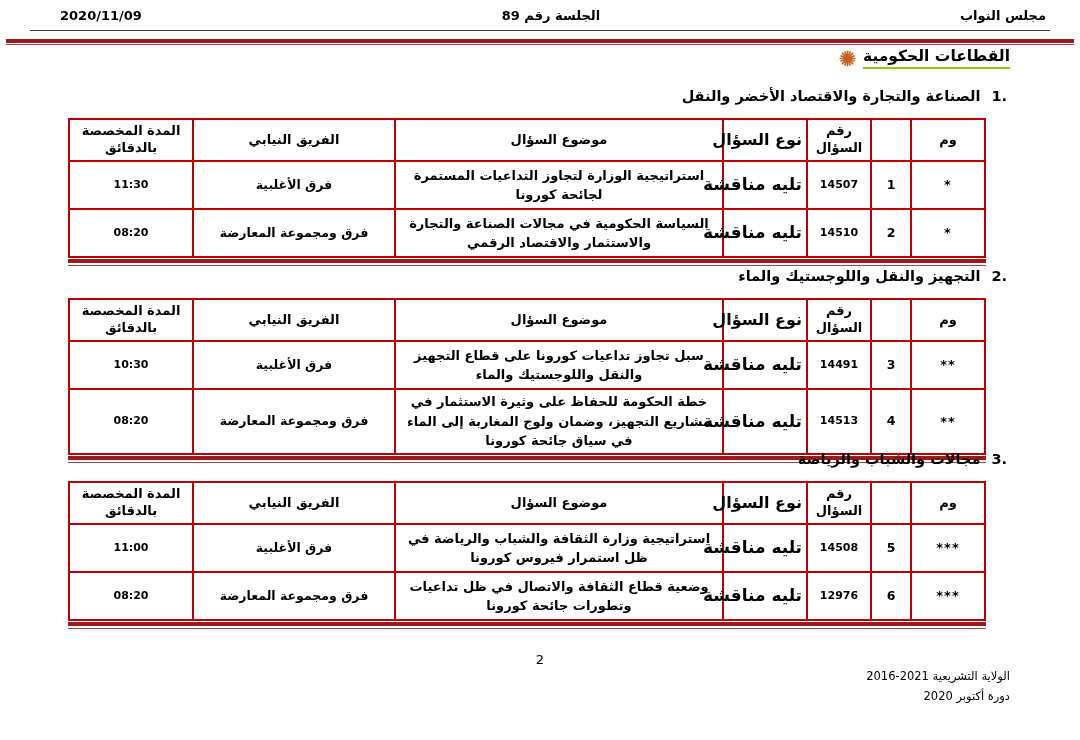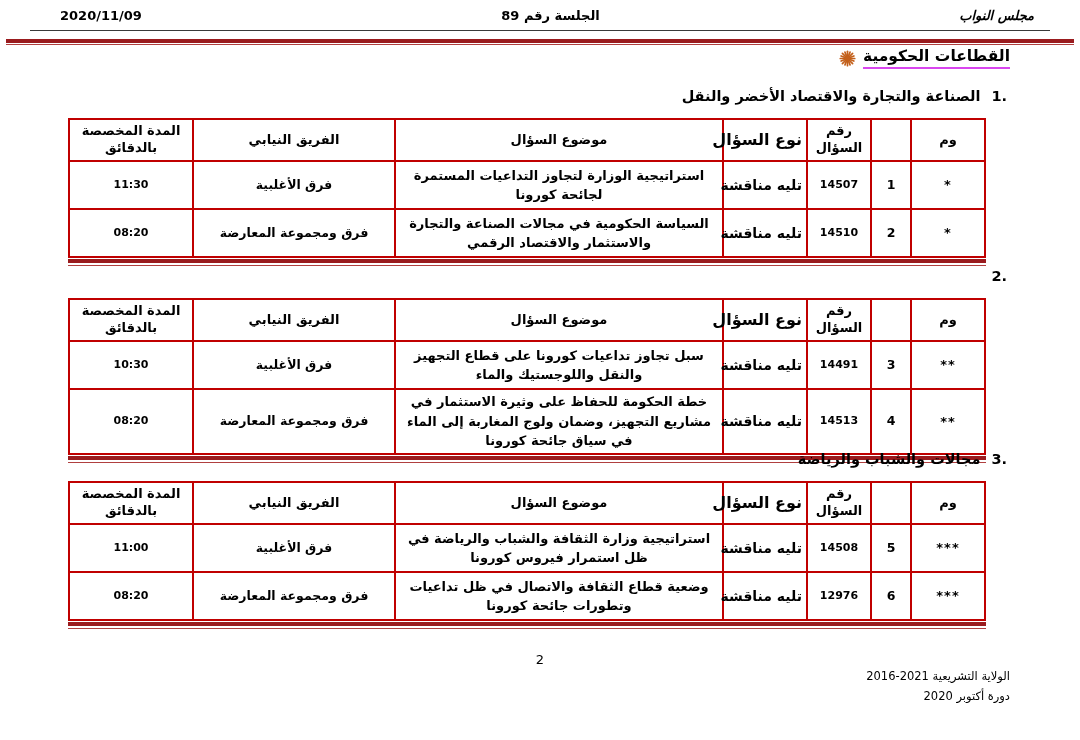--- a/index.html
+++ b/index.html
@@ -1,45 +1,45 @@
 <!DOCTYPE html>
 <html lang="ar"><head>
 <meta charset="utf-8">
 <style>
   html,body{margin:0;padding:0;background:#ffffff;}
   body{width:1080px;height:740px;position:relative;font-family:"DejaVu Sans",sans-serif;color:#000;overflow:hidden;}
 
   
   .doc-header{position:absolute;top:8px;left:30px;right:30px;display:flex;justify-content:space-between;align-items:flex-end;font-weight:bold;font-size:13px;border-bottom:1px solid #3a3a3a;padding-bottom:7px;gap:48px;}
   .doc-header .h-left{margin-left:30px;}
-  .doc-header .h-right{margin-right:16px;direction:rtl;font-style:italic;}
+  .doc-header .h-right{margin-right:4px;direction:rtl;}
   .doc-header .h-center{direction:rtl;}
   .red-rule{position:absolute;top:39px;left:6px;right:6px;border-top:4px solid #9a1b1e;border-bottom:1px solid #b04040;height:1px;}
 
   
   .title-row{position:absolute;top:47px;right:70px;display:flex;align-items:center;gap:7px;direction:ltr;}
   .title-row .star{width:17px;height:17px;display:block;}
-  .page-title{direction:rtl;font-weight:bold;font-size:15.5px;border-bottom:2px solid #d946ef;padding-bottom:2px;}
+  .page-title{direction:rtl;font-weight:bold;font-size:15.5px;border-bottom:2px solid #84cc16;padding-bottom:2px;}
 
   
   .section{position:absolute;left:68px;right:73px;}
   .section-1{top:88px;}
   .section-2{top:268px;}
   .section-3{top:451px;}
   .section-heading{direction:rtl;display:flex;align-items:baseline;gap:11px;font-weight:bold;font-size:14.5px;margin-bottom:14px;}
   .section-heading .marker{direction:ltr;}
 
   .tbl-box{width:918px;}
   table.qtable{border-collapse:collapse;width:918px;table-layout:fixed;direction:rtl;}
   .qtable th,.qtable td{border:2px solid #c00000;text-align:center;vertical-align:middle;font-weight:bold;padding:2px 4px;background:#fff;}
   .qtable th{height:36px;font-size:13px;line-height:1.3;}
   .qtable td{height:42px;font-size:12.5px;line-height:1.5;}
   .qtable th:nth-child(4){font-size:16px;white-space:nowrap;}
   .qtable td:nth-child(1){font-size:13px;letter-spacing:1px;}
-  .qtable td:nth-child(4){font-size:14px;white-space:nowrap;padding-left:40px;}
+  .qtable td:nth-child(4){font-size:17px;white-space:nowrap;padding-left:40px;}
   .qtable td:nth-child(5){font-size:13px;margin-left:12px;}
   .qtable td:nth-child(3),.qtable td:nth-child(7){font-size:11px;}
   .col1{width:74px;}.col2{width:40px;}.col3{width:64px;}.col4{width:84px;}.col6{width:202px;}.col7{width:124px;}
   .table-underline{width:918px;border-top:4px solid #9a1b1e;border-bottom:1px solid #b04040;height:2px;margin-top:1px;}
 
   
   .page-number{position:absolute;top:652px;left:0;width:100%;text-align:center;font-size:13px;}
   .doc-footer{position:absolute;top:666px;right:70px;text-align:right;direction:rtl;font-size:11.5px;line-height:1.75;}
 </style>
 </head>
@@ -118,20 +118,21 @@
             </tr>
           </tbody>
       </table>
       <div class="table-underline"></div>
     </div>
   </div>
 
   <div class="section section-2">
     <div class="section-heading">
       <span class="marker">2.</span>
+      <span>التجهيز والنقل واللوجستيك والماء</span>
     </div>
     <div class="tbl-box">
       <table class="qtable" dir="rtl">
         <colgroup>
           <col class="col1">
             <col class="col2">
             <col class="col3">
             <col class="col4">
             <col class="col5">
             <col class="col6">

